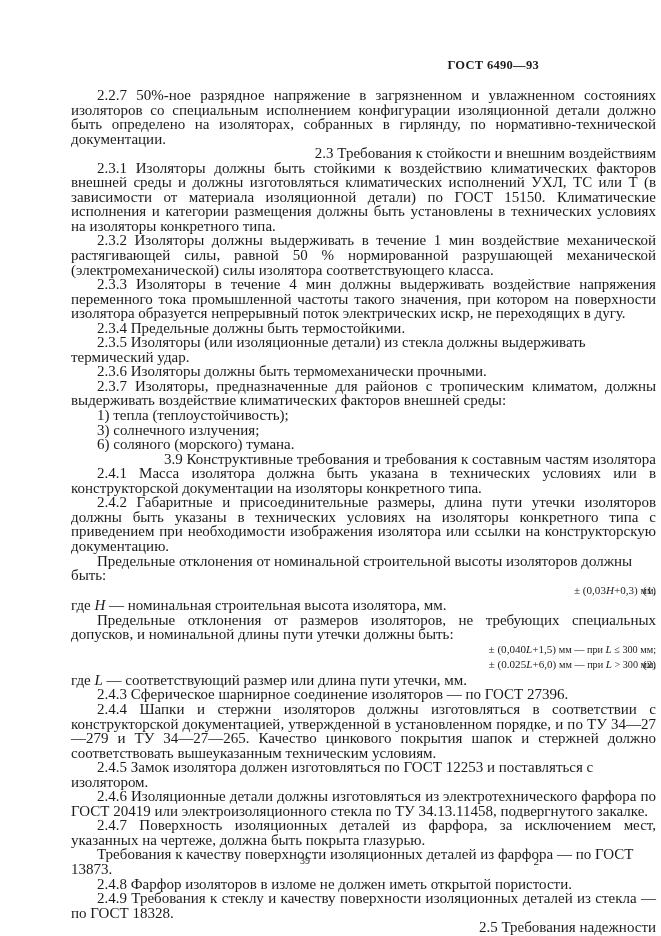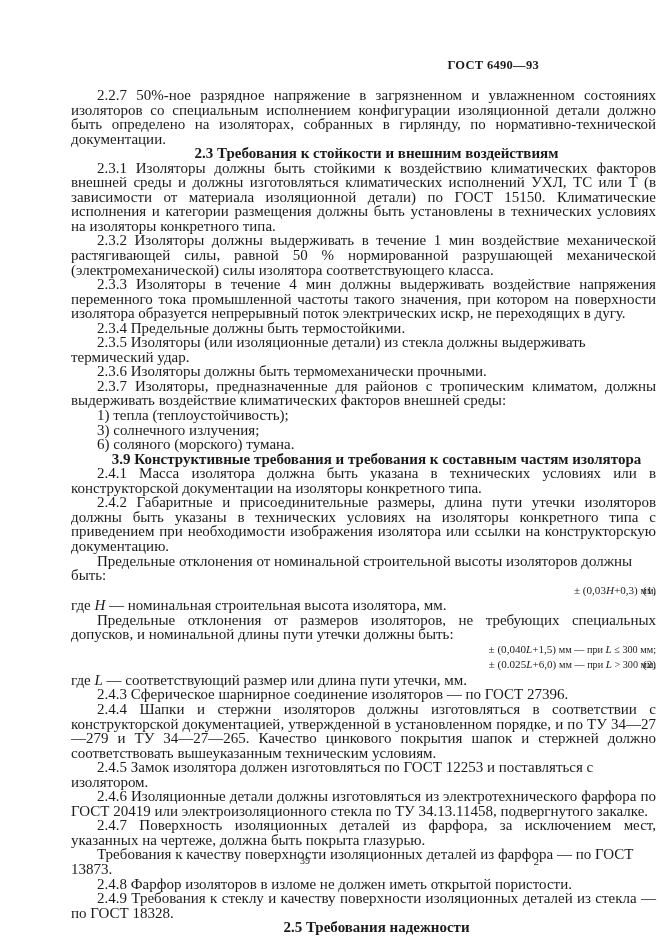--- a/index.html
+++ b/index.html
@@ -49,22 +49,22 @@
     hyphens: none;
   }
   p.ind {
     text-indent: 26px;
   }
   p.noind {
     text-indent: 0;
   }
   p.head {
     text-indent: 26px;
-    font-weight: bold;
-    text-align: center;
+    font-weight: normal;
+    text-align: right;
   }
   p.listitem {
     text-indent: 26px;
     text-align: left;
   }
   p.plain {
     text-align: left;
   }
   
   .formula {

